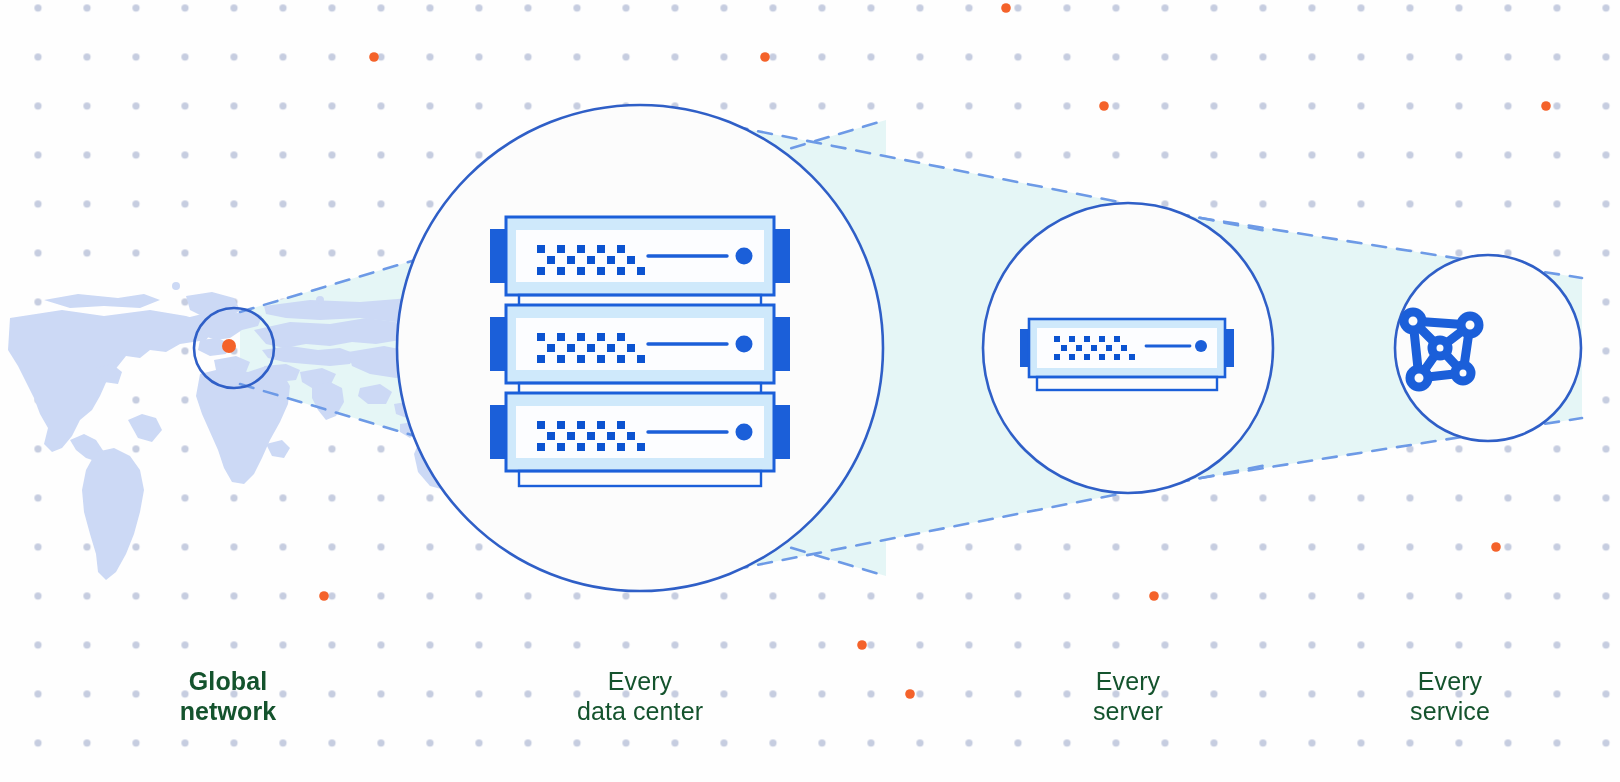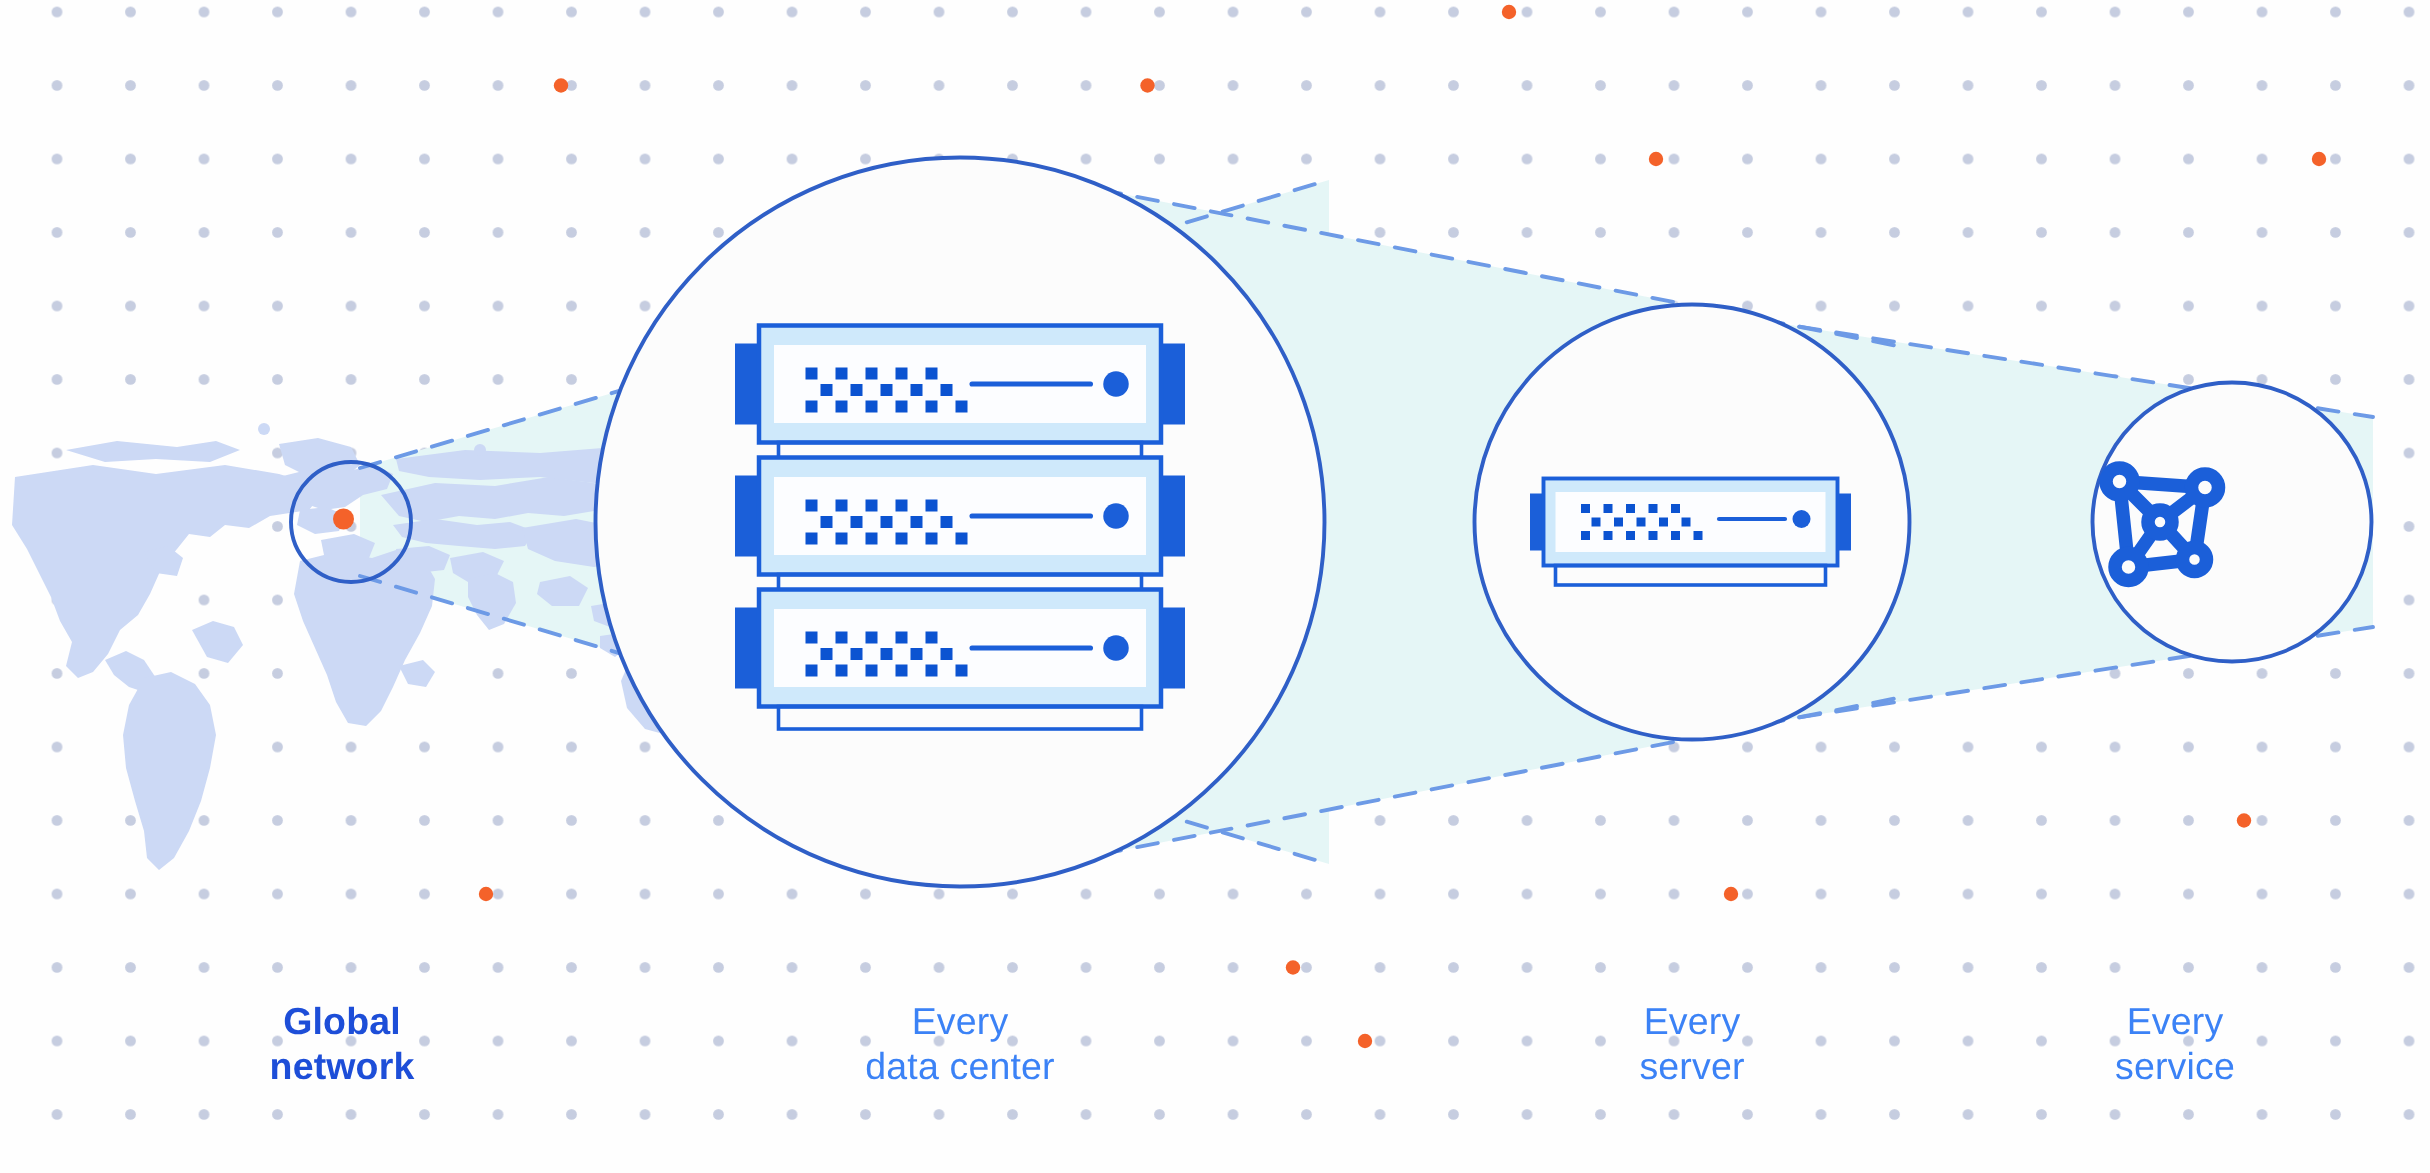--- a/index.html
+++ b/index.html
@@ -23,26 +23,26 @@
     top: 0;
     width: 1620px;
     height: 782px;
   }
   .label {
     position: absolute;
     text-align: center;
     font-size: 25px;
     line-height: 30px;
     font-weight: 400;
-    color: #3b82f6;
+    color: #14532d;
     letter-spacing: 0.1px;
     white-space: pre;
   }
   .label.accent {
-    color: #1d4ed8;
+    color: #14532d;
     font-weight: 700;
   }
 </style>
 </head>
 <body>
 
 <div id="stage">
 
   <svg id="scene" viewBox="0 0 1620 782" xmlns="http://www.w3.org/2000/svg">
     <defs>

